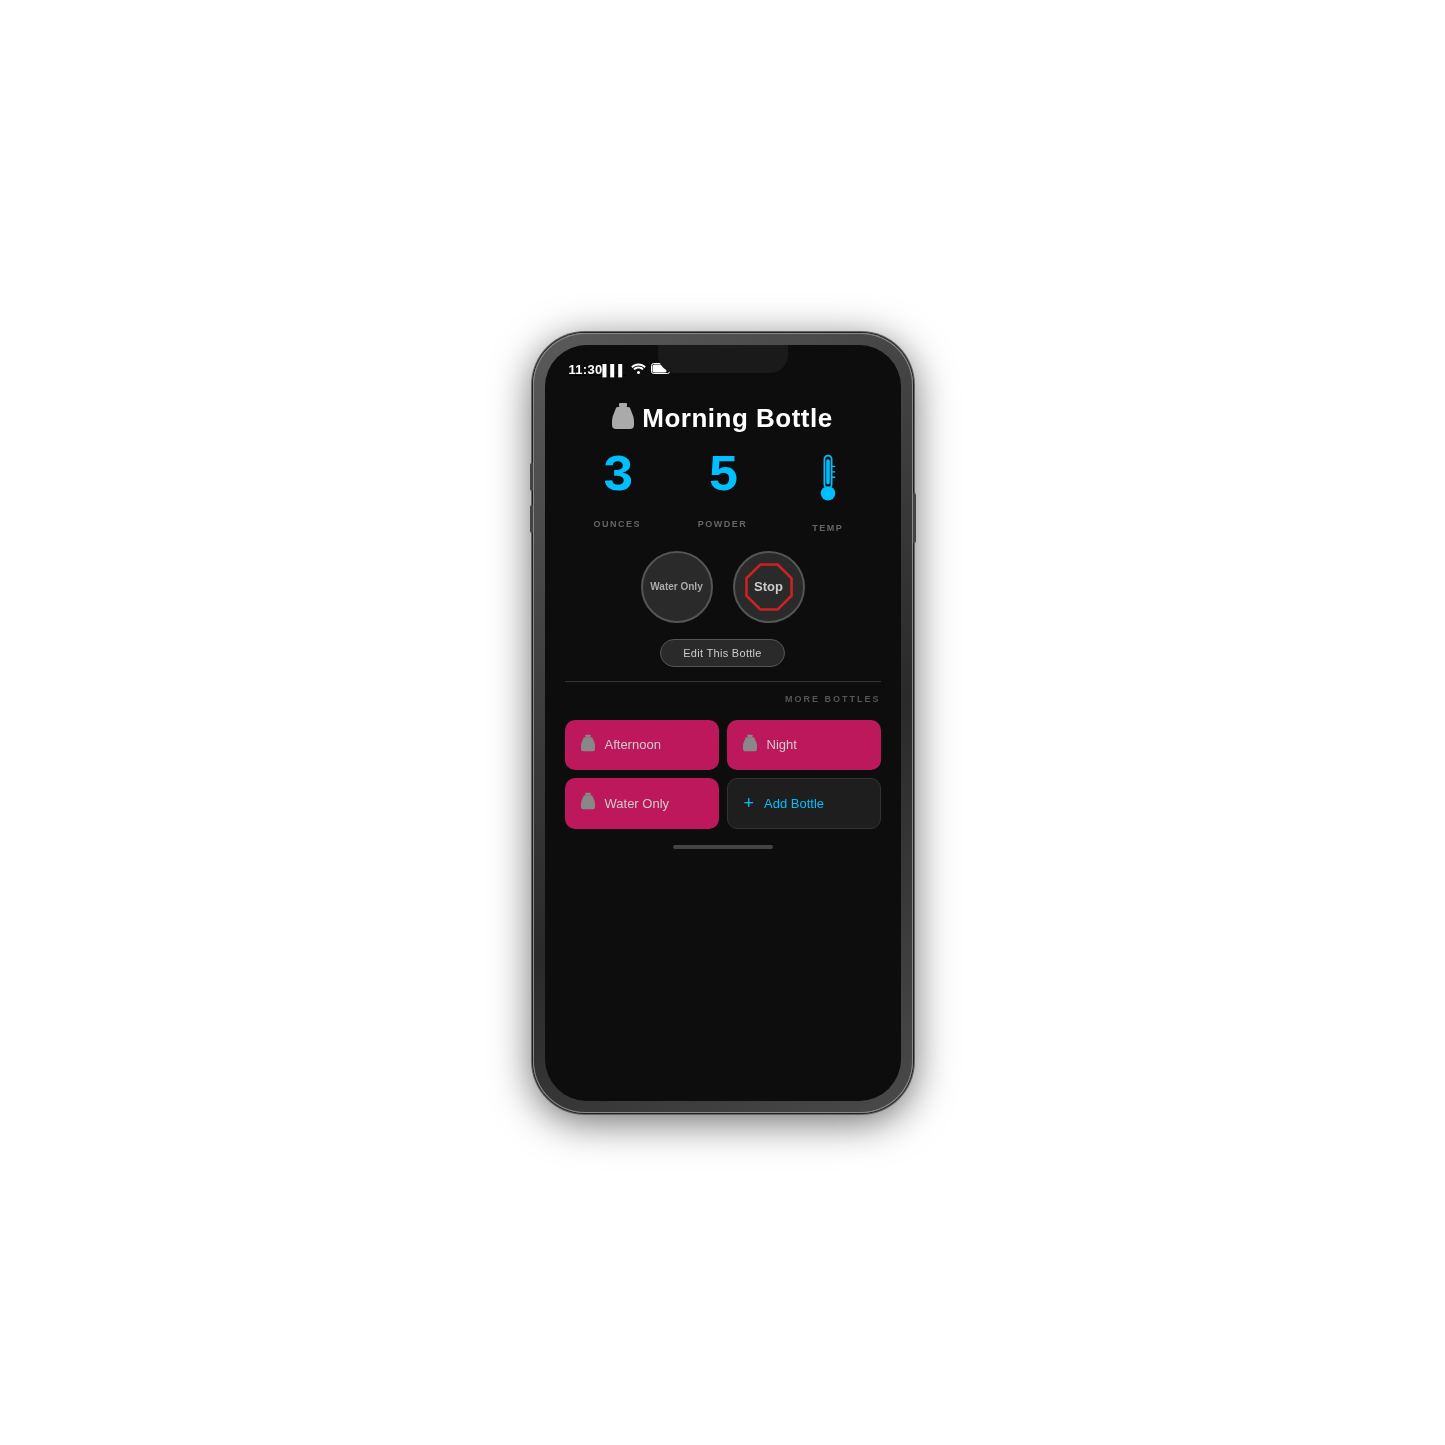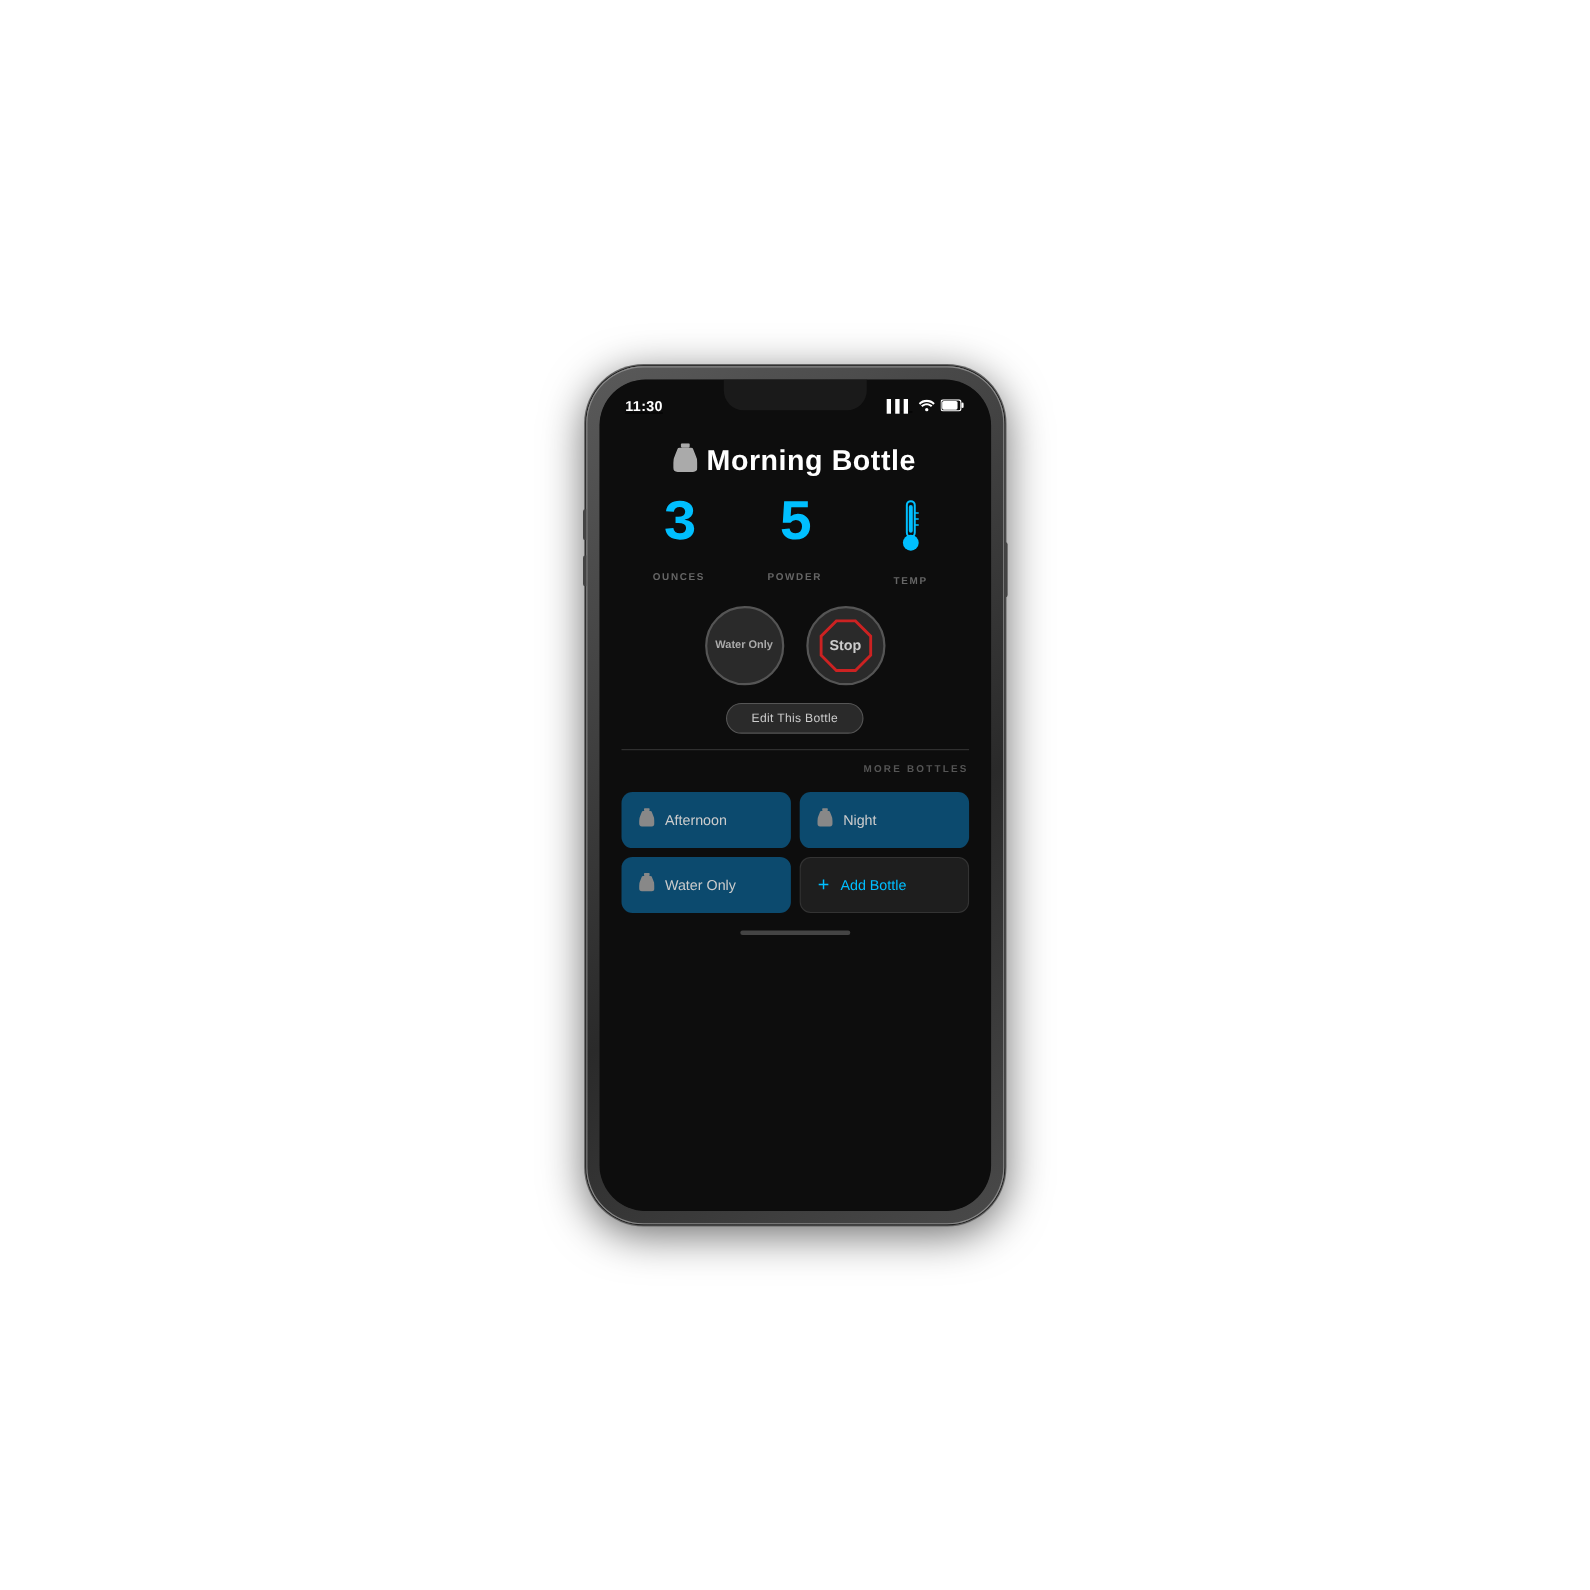--- a/index.html
+++ b/index.html
@@ -60,21 +60,20 @@
       width: 130px;
       height: 28px;
       background: #1a1a1a;
       border-radius: 0 0 18px 18px;
       z-index: 10;
     }
 
     
     .status-bar {
       display: flex;
-      justify-content: space-between;
       align-items: center;
       padding: 10px 24px 4px;
       height: 44px;
       position: relative;
       z-index: 5;
       text-decoration: underline;
     }
 
     .status-time {
       font-size: 13px;
@@ -321,21 +320,21 @@
       margin-bottom: 16px;
     }
 
     .bottles-grid {
       display: grid;
       grid-template-columns: 1fr 1fr;
       gap: 8px;
     }
 
     .bottle-card {
-      background: #0c4a6e;
+      background: #be185d;
       border-radius: 10px;
       padding: 14px 16px;
       display: flex;
       align-items: center;
       gap: 10px;
       cursor: pointer;
     }
 
     .bottle-card-icon {
       font-size: 16px;

